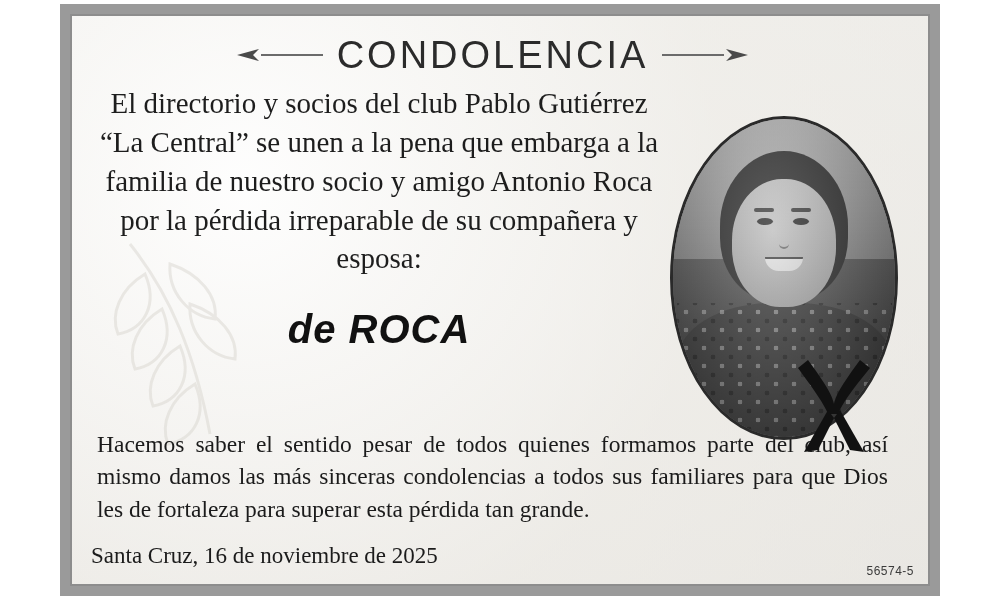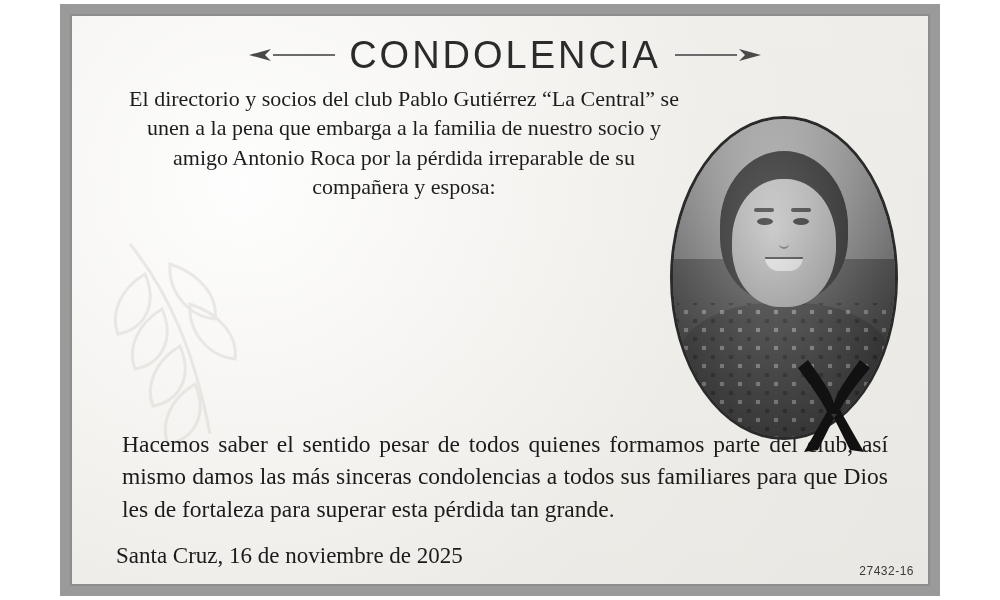--- a/index.html
+++ b/index.html
@@ -61,21 +61,21 @@
     height: 220px;
     opacity: 0.45;
     pointer-events: none;
   }
 
   .content {
     position: relative;
     width: 100%;
     height: 100%;
     box-sizing: border-box;
-    padding: 14px 34px 10px 44px;
+    padding: 14px 34px 10px 19px;
   }
 
   
   .heading-row {
     display: flex;
     align-items: center;
     justify-content: center;
     gap: 14px;
     margin-top: 6px;
   }
@@ -97,21 +97,21 @@
   
   .upper {
     position: relative;
     margin-top: 10px;
     min-height: 330px;
   }
 
   .lead {
     width: 560px;
     text-align: center;
-    font-size: 22px;
+    font-size: 29px;
     line-height: 1.34;
     color: #1d1d1d;
     margin: 4px 0 0 8px;
   }
   .lead p { margin: 0; }
 
   .deceased {
     width: 560px;
     margin: 28px 0 0 8px;
     text-align: center;
@@ -326,20 +326,21 @@
           </svg>
         </div>
 
         <div class="upper">
 
           <div class="lead">
             <p>El directorio y socios del club Pablo Gutiérrez “La Central” se unen a la pena que embarga a la familia de nuestro socio y amigo Antonio Roca por la pérdida irreparable de su compañera y esposa:</p>
           </div>
 
           <div class="deceased">
+            <div class="line2">de ROCA</div>
           </div>
 
 
           <div class="photo-wrap">
             <div class="photo-oval">
               <div class="ph-bg"></div>
               <div class="ph-sky"></div>
               <div class="ph-body">
                 <div class="ph-pattern"></div>
               </div>
@@ -362,16 +363,16 @@
           </div>
         </div>
 
         <div class="lower">
           <p>Hacemos saber el sentido pesar de todos quienes formamos parte del club, así mismo damos las más sinceras condolencias a todos sus familiares para que Dios les de fortaleza para superar esta pérdida tan grande.</p>
         </div>
 
         <div class="place-date">Santa Cruz, 16 de noviembre de 2025</div>
       </div>
 
-      <div class="ref-code">27432-16</div>
+      <div class="ref-code">56574-5</div>
     </div>
   </div>
 </div>
 
 </body></html>

